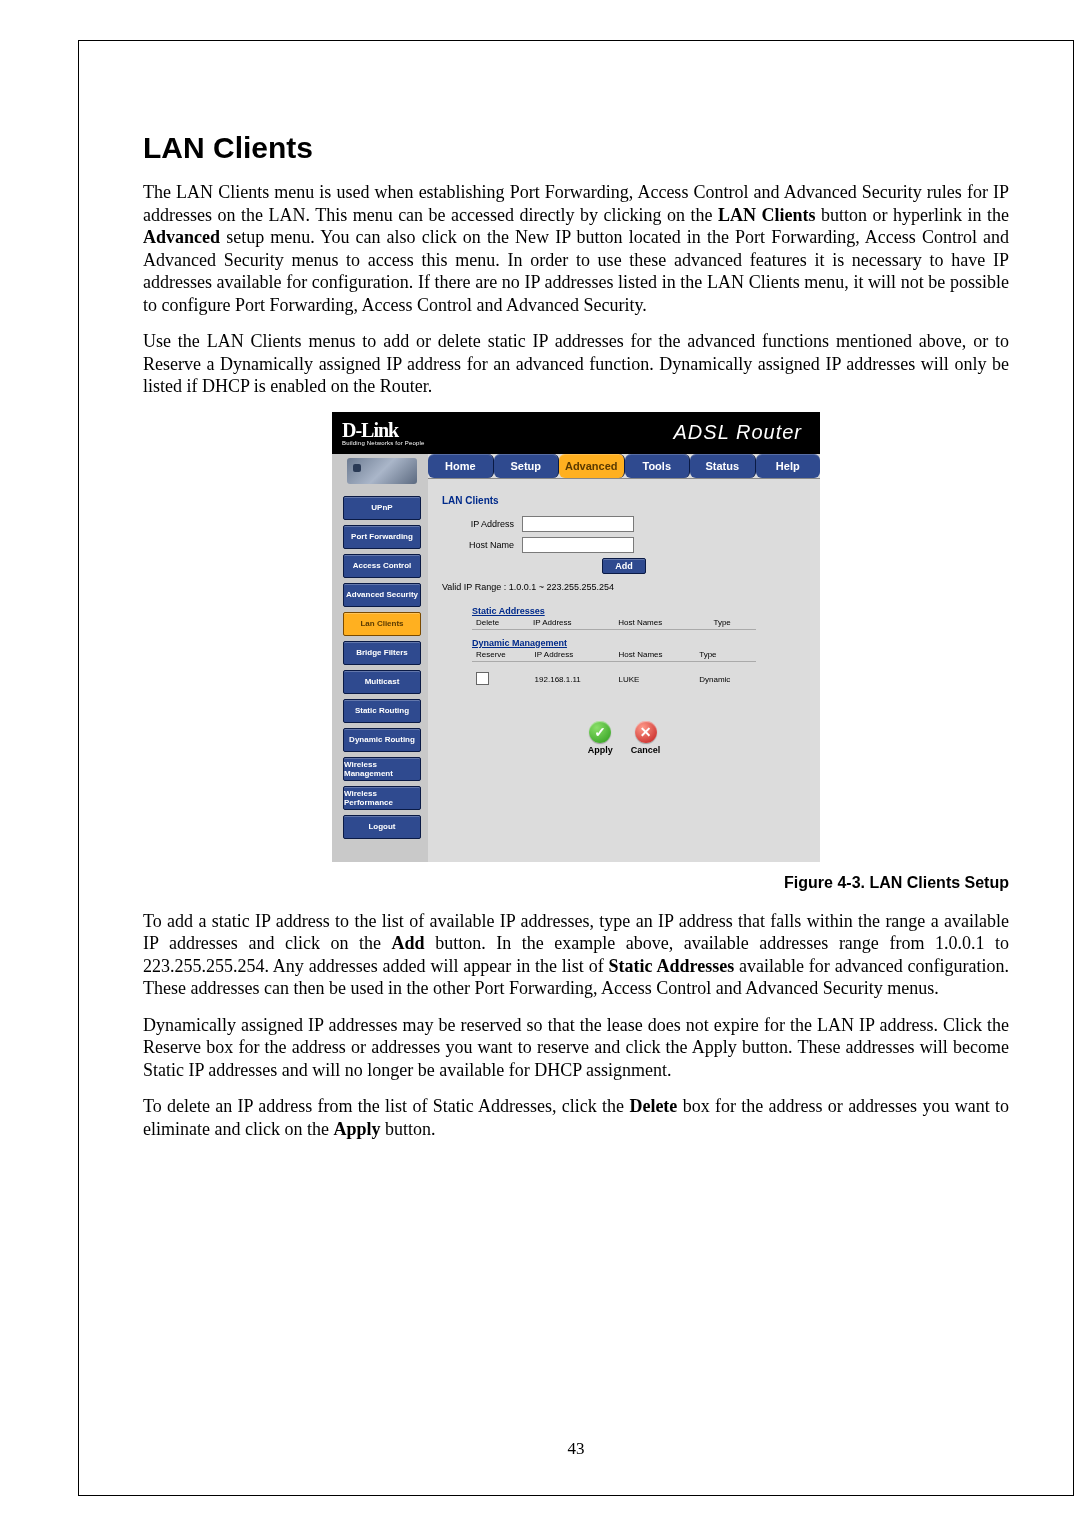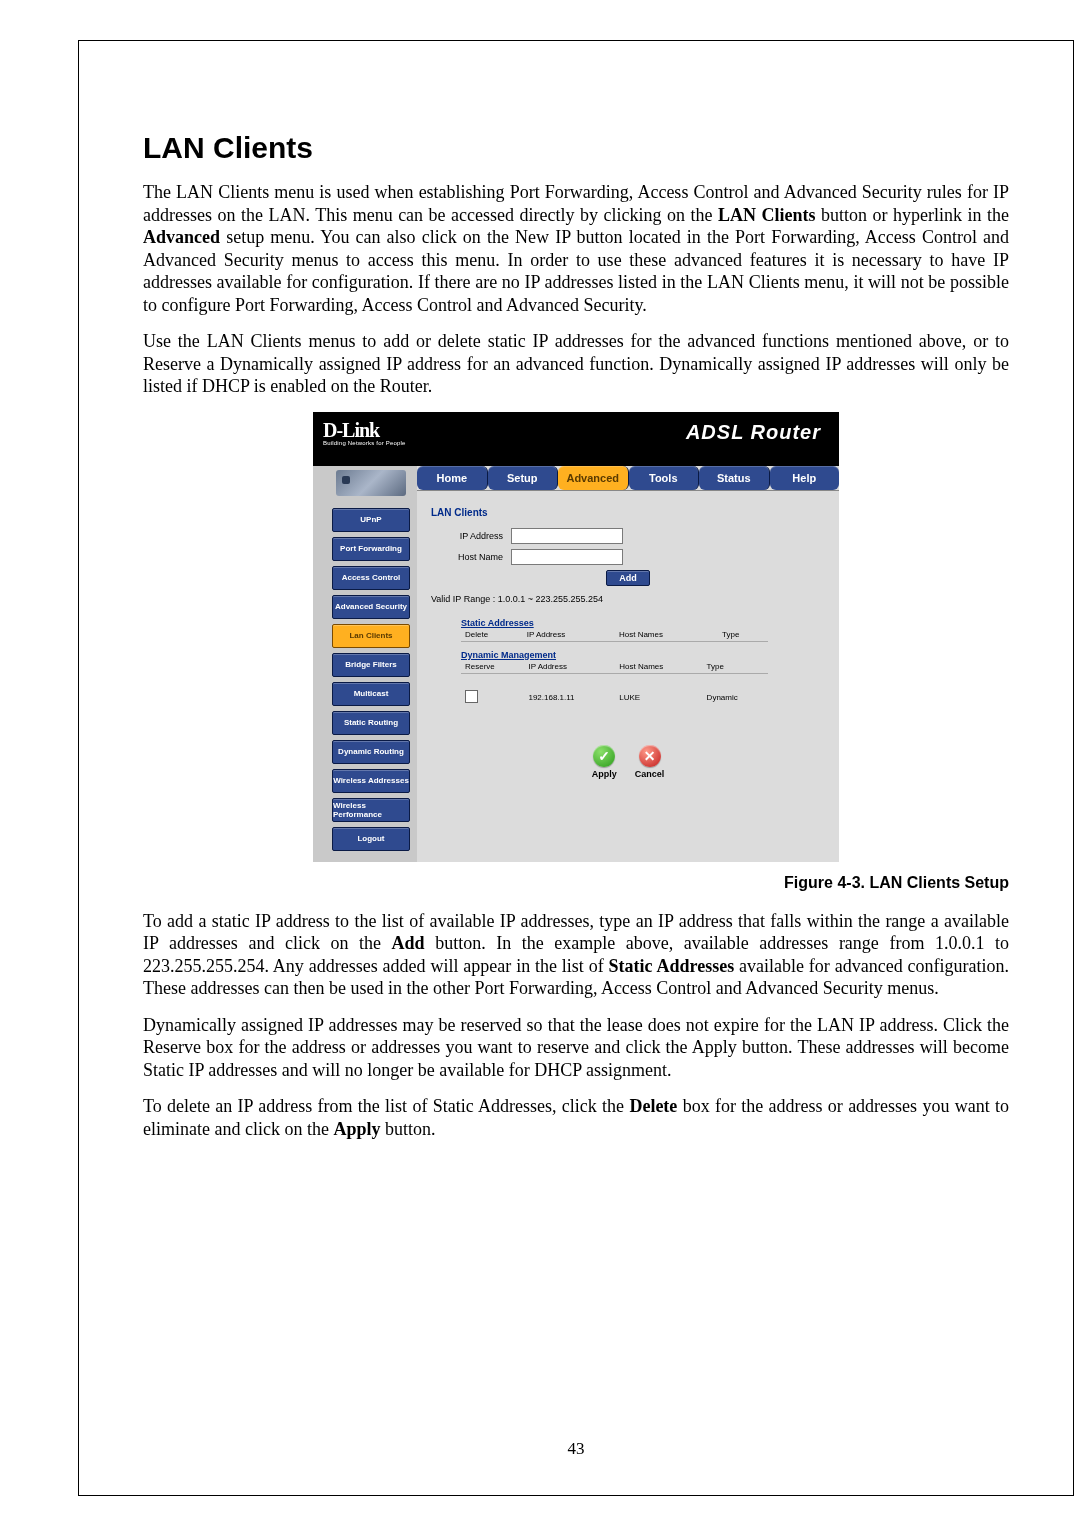--- a/index.html
+++ b/index.html
@@ -49,28 +49,27 @@
     position: absolute;
     bottom: 36px;
     left: 0;
     width: 100%;
     text-align: center;
     font-size: 17px;
   }
 
   
   .router-shot {
-    width: 526px;
+    width: 488px;
     height: 450px;
     margin: 8px auto 4px auto;
     background: #000;
     display: flex;
     flex-direction: column;
     font-family: Arial, Helvetica, sans-serif;
-    gap: 12px;
   }
   .rs-header {
     height: 42px;
     background: #000;
     display: flex;
     align-items: center;
     justify-content: space-between;
     padding: 0 18px 0 10px;
   }
   .dlink-logo {
@@ -83,37 +82,37 @@
     font-size: 20px;
     letter-spacing: -1px;
   }
   .dlink-logo .tag {
     display: block;
     font-size: 6px;
     letter-spacing: 0.2px;
   }
   .adsl-title {
     color: #fff;
-    font-weight: bold;
+    font-weight: normal;
     font-style: italic;
     font-size: 20px;
     letter-spacing: 1px;
   }
   .rs-body {
     flex: 1;
     display: flex;
     min-height: 0;
   }
   .rs-side {
     width: 92px;
     background: #c9c9c9;
     display: flex;
     flex-direction: column;
     align-items: center;
-    padding: 4px 0 8px 12px;
+    padding: 4px 0 8px 4px;
     gap: 5px;
   }
   .device-img {
     width: 70px;
     height: 26px;
     background: linear-gradient(135deg, #6b7a90 0%, #aab6c9 50%, #5c6a80 100%);
     border-radius: 3px;
     margin-bottom: 7px;
     position: relative;
   }
@@ -236,21 +235,21 @@
     border-collapse: collapse;
     font-size: 8px;
   }
   table.addr th {
     text-align: left;
     font-weight: normal;
     padding: 2px 4px;
     border-bottom: 1px solid #aaa;
   }
   table.addr td {
-    padding: 16px 4px;
+    padding: 10px 4px;
   }
   .chk {
     width: 11px; height: 11px;
     background: #fff;
     border: 1px solid #666;
     display: inline-block;
   }
   .action-row {
     display: flex;
     justify-content: center;
@@ -305,21 +304,21 @@
           <div class="device-img"></div>
           <div class="side-btn">UPnP</div>
           <div class="side-btn">Port Forwarding</div>
           <div class="side-btn">Access Control</div>
           <div class="side-btn">Advanced Security</div>
           <div class="side-btn active">Lan Clients</div>
           <div class="side-btn">Bridge Filters</div>
           <div class="side-btn">Multicast</div>
           <div class="side-btn">Static Routing</div>
           <div class="side-btn">Dynamic Routing</div>
-          <div class="side-btn">Wireless Addresses</div>
+          <div class="side-btn">Wireless Management</div>
           <div class="side-btn">Wireless Performance</div>
           <div class="side-btn">Logout</div>
         </div>
         <div class="rs-main">
           <div class="topnav">
             <div class="tab">Home</div>
             <div class="tab">Setup</div>
             <div class="tab active">Advanced</div>
             <div class="tab">Tools</div>
             <div class="tab">Status</div>

